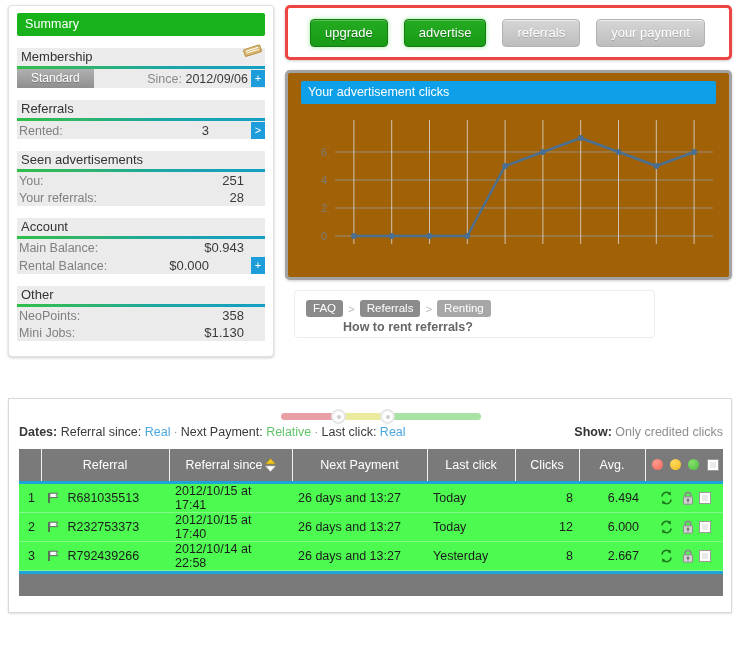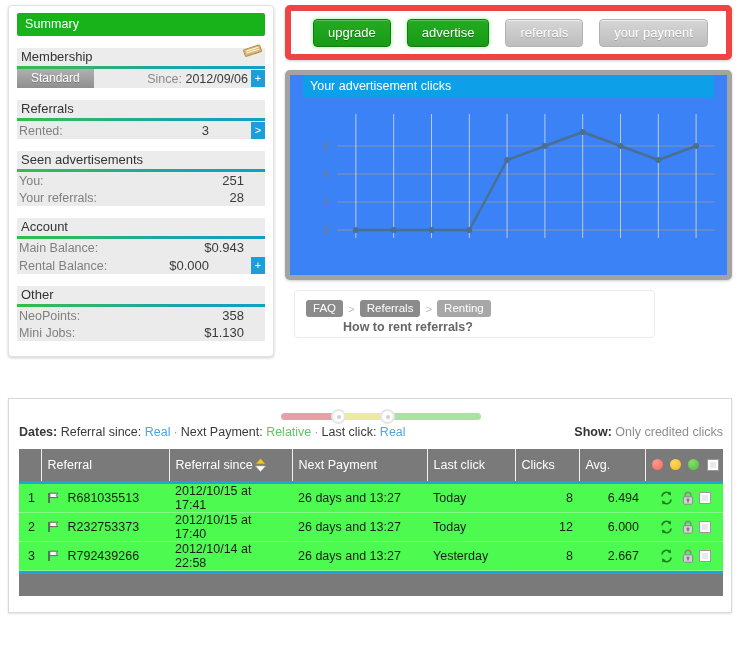--- a/index.html
+++ b/index.html
@@ -69,44 +69,44 @@
     width:14px; height:17px; margin-left:3px;
     background:#1e9ddb; color:#fff;
     font-size:11px; line-height:17px; text-align:center;
     cursor:pointer; flex:0 0 auto;
   }
   .ticket-icon{ position:absolute; right:10px; top:38px; width:20px; height:13px; }
 
   
   .btn-card{
     position:absolute; left:285px; top:5px; width:447px; height:55px;
-    background:#fff; border:6px solid #ef4444; border-radius:5px;
+    background:#fff; border:3px solid #ef4444; border-radius:5px;
     box-shadow:0 1px 3px rgba(0,0,0,.2);
     display:flex; align-items:center; padding-left:22px; gap:16px;
   }
   .gbtn{
     font-size:13px; color:#fff; padding:5px 14px 6px 14px;
     border-radius:4px; cursor:pointer;
     text-shadow:0 1px 1px rgba(0,0,0,.35);
     background:linear-gradient(to bottom,#25ab22,#189b16);
     border:1px solid #127c11;
     box-shadow:0 0 4px rgba(60,220,60,.55), inset 0 1px 0 rgba(255,255,255,.25);
   }
   .gbtn.grey{
     background:linear-gradient(to bottom,#d6d6d6,#bdbdbd);
     border:1px solid #b2b2b2; color:#ffffff;
     box-shadow:inset 0 1px 0 rgba(255,255,255,.6);
     text-shadow:0 1px 0 rgba(0,0,0,.18);
   }
 
   .chart-card{
     position:absolute; left:285px; top:70px; width:447px; height:210px;
-    background:#3b82f6; border:5px solid #a3a3a3; border-radius:5px;
+    background:#a16207; border:3px solid #a3a3a3; border-radius:5px;
     box-shadow:0 1px 3px rgba(0,0,0,.2);
-    padding:0 13px 0 13px;
+    padding:8px 13px 0 13px;
   }
   .chart-title{
     background:#0d9fe8; color:#fff; font-size:12.5px;
     padding:4px 7px 5px 7px; border-radius:2px;
   }
   .chart-body{ position:relative; width:420px; height:150px; margin-top:10px; }
 
   .faq-card{
     position:absolute; left:294px; top:290px; width:361px; height:48px;
     background:#fff; border:1px solid #ececec; border-radius:4px;
@@ -147,21 +147,21 @@
   .dates-row b{ font-weight:bold; }
   .lnk-blue{ color:#4aa8e0; cursor:pointer; }
   .lnk-green{ color:#62c46a; cursor:pointer; }
   .dot-sep{ color:#9a9a9a; padding:0 3px; }
   .show-right{ margin-left:auto; color:#8e8e8e; }
   .show-right b{ color:#333; }
 
   table.reftable{ border-collapse:collapse; width:704px; margin:4px 0 0 10px; table-layout:fixed; }
   table.reftable th{
     background:#7a7a7a; color:#ffffff; font-weight:normal;
-    font-size:12.5px; text-align:left; height:22px;
+    font-size:12.5px; text-align:center; height:22px;
     padding:9px 6px; border-right:1px solid #f0f0f0;
     position:relative;
   }
   table.reftable th.last{ border-right:none; }
   table.reftable tr.hdr{ border-bottom:3px solid #1ea5d8; }
   table.reftable td{
     background:#4dfb50; font-size:12.5px; color:#1c1c1c;
     height:21px; padding:0 6px; border-bottom:1px solid #86f788;
   }
   td.idx{ color:#3c7a3c; text-align:right; padding-right:2px; background:#4dfb50; }

